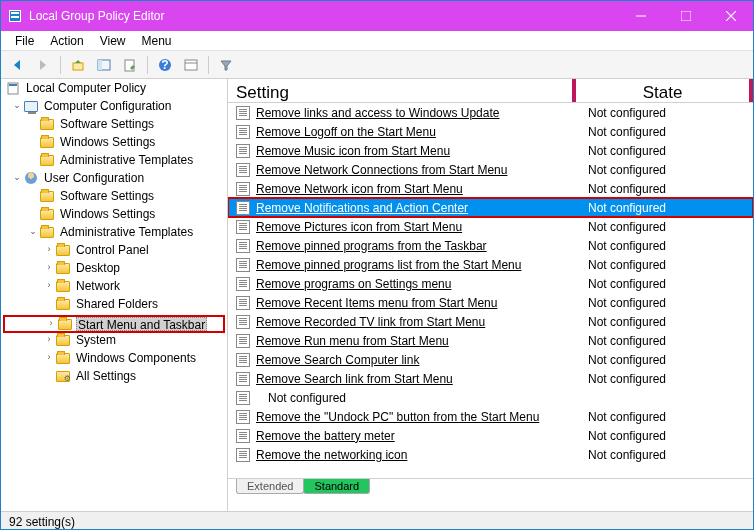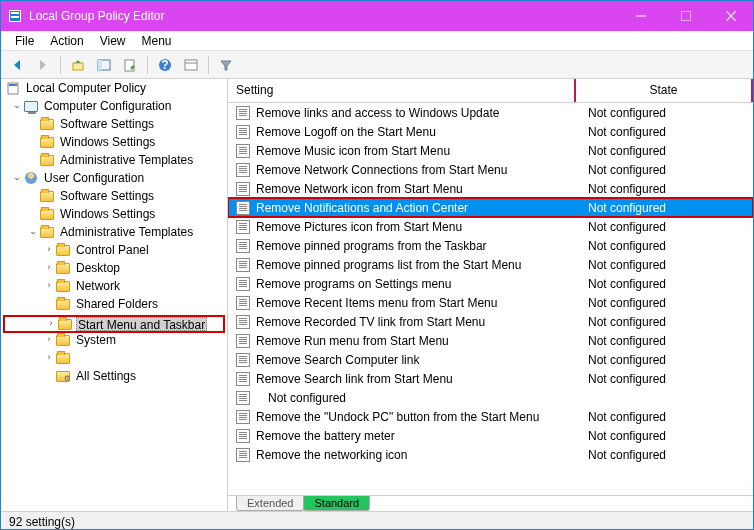--- a/index.html
+++ b/index.html
@@ -20,33 +20,33 @@
 .content { display: flex; height: 432px; }
 .tree { width: 227px; border-right: 1px solid #d0d0d0; overflow: auto; padding: 2px; }
 .tree-node { display: flex; height: 18px; white-space: nowrap; }
 .tree-node .tw { width: 12px; height: 12px; display: flex; align-items: center; justify-content: center; font-size: 9px; color: #555; }
 .tree-node .ic { width: 16px; height: 14px; margin-right: 3px; display: flex; align-items: center; justify-content: center; }
 .tree-node .lbl { padding: 0 2px; }
 .tree-node.selected .lbl { background: #d0d0d0; border: 1px dotted #888; padding: 0 1px; }
 
 .list-panel { flex: 1; display: flex; flex-direction: column; position: relative; }
 .list-header { height: 24px; display: flex; border-bottom: 1px solid #d0d0d0; background: #fff; }
-.list-header .col { border-right: 2px solid #be185d; padding: 4px 8px; font-size: 12px; }
+.list-header .col { border-right: 4px solid #be185d; padding: 4px 8px; font-size: 17px; }
 .col-setting { width: 348px; }
 .col-state { flex: 1; text-align: center; }
 
 .list-body { flex: 1; overflow-y: scroll; overflow-x: scroll; }
 .list-row { display: flex; align-items: center; height: 19px; }
 .list-row .ric { width: 18px; height: 16px; margin-left: 6px; margin-right: 4px; display: flex; align-items: center; justify-content: center; }
-.list-row .rset { width: 320px; white-space: nowrap; overflow: hidden; }
+.list-row .rset { width: 320px; white-space: nowrap; overflow: hidden; text-decoration: underline; }
 .list-row .rstate { flex: 1; padding-left: 12px; white-space: nowrap; }
 .list-row.selected { background: #0090f0; color: #fff; }
 .list-row.highlighted { outline: 2px solid #d00000; outline-offset: -1px; }
 
-.tabs { height: 16px; border-top: 1px solid #d0d0d0; display: flex; align-items: flex-start; padding-left: 8px; background: #fff; }
+.tabs { height: 33px; border-top: 1px solid #d0d0d0; display: flex; align-items: flex-start; padding-left: 8px; background: #fff; }
 .tabs .tab { border: 1px solid #aaa; border-top: none; border-radius: 0 0 3px 3px; padding: 1px 10px; font-size: 11px; margin-right: -1px; background: #22c55e; }
 .tabs .tab.inactive { background: #f0f0f0; color: #555; }
 
 .statusbar { height: 20px; border-top: 1px solid #d0d0d0; background: #f0f0f0; padding: 2px 8px; font-size: 11px; display:flex; align-items:center; }
 
 .folder-icon { width: 14px; height: 11px; background: linear-gradient(#fde9a8,#f5c43a); border: 1px solid #d6a000; border-radius: 1px; position: relative; }
 .folder-icon::before { content:""; position:absolute; top:-3px; left:0; width:6px; height:3px; background:#f5c43a; border:1px solid #d6a000; border-bottom:none; border-radius:1px 1px 0 0;}
 .comp-icon { width:14px; height:11px; border:1px solid #4a7db5; background:#e8f2fb; border-radius:1px; position:relative;}
 .comp-icon::after{content:"";position:absolute;bottom:-3px;left:3px;width:8px;height:2px;background:#888;}
 .user-icon { width:12px;height:12px; border-radius:50%; background:radial-gradient(circle at 50% 30%, #f5d090 30%, #6aa0d8 31%);}
@@ -249,20 +249,21 @@
         <span class="ic">
           <span class="folder-icon"></span>
         </span>
         <span class="lbl">System</span>
       </div>
     <div class="tree-node" style="padding-left:40px">
         <span class="tw">›</span>
         <span class="ic">
           <span class="folder-icon"></span>
         </span>
+        <span class="lbl">Windows Components</span>
       </div>
     <div class="tree-node" style="padding-left:52px">
         <span class="ic">
           <span class="gear-folder"></span>
         </span>
         <span class="lbl">All Settings</span>
       </div>
   </div>
 
   <div class="list-panel">

